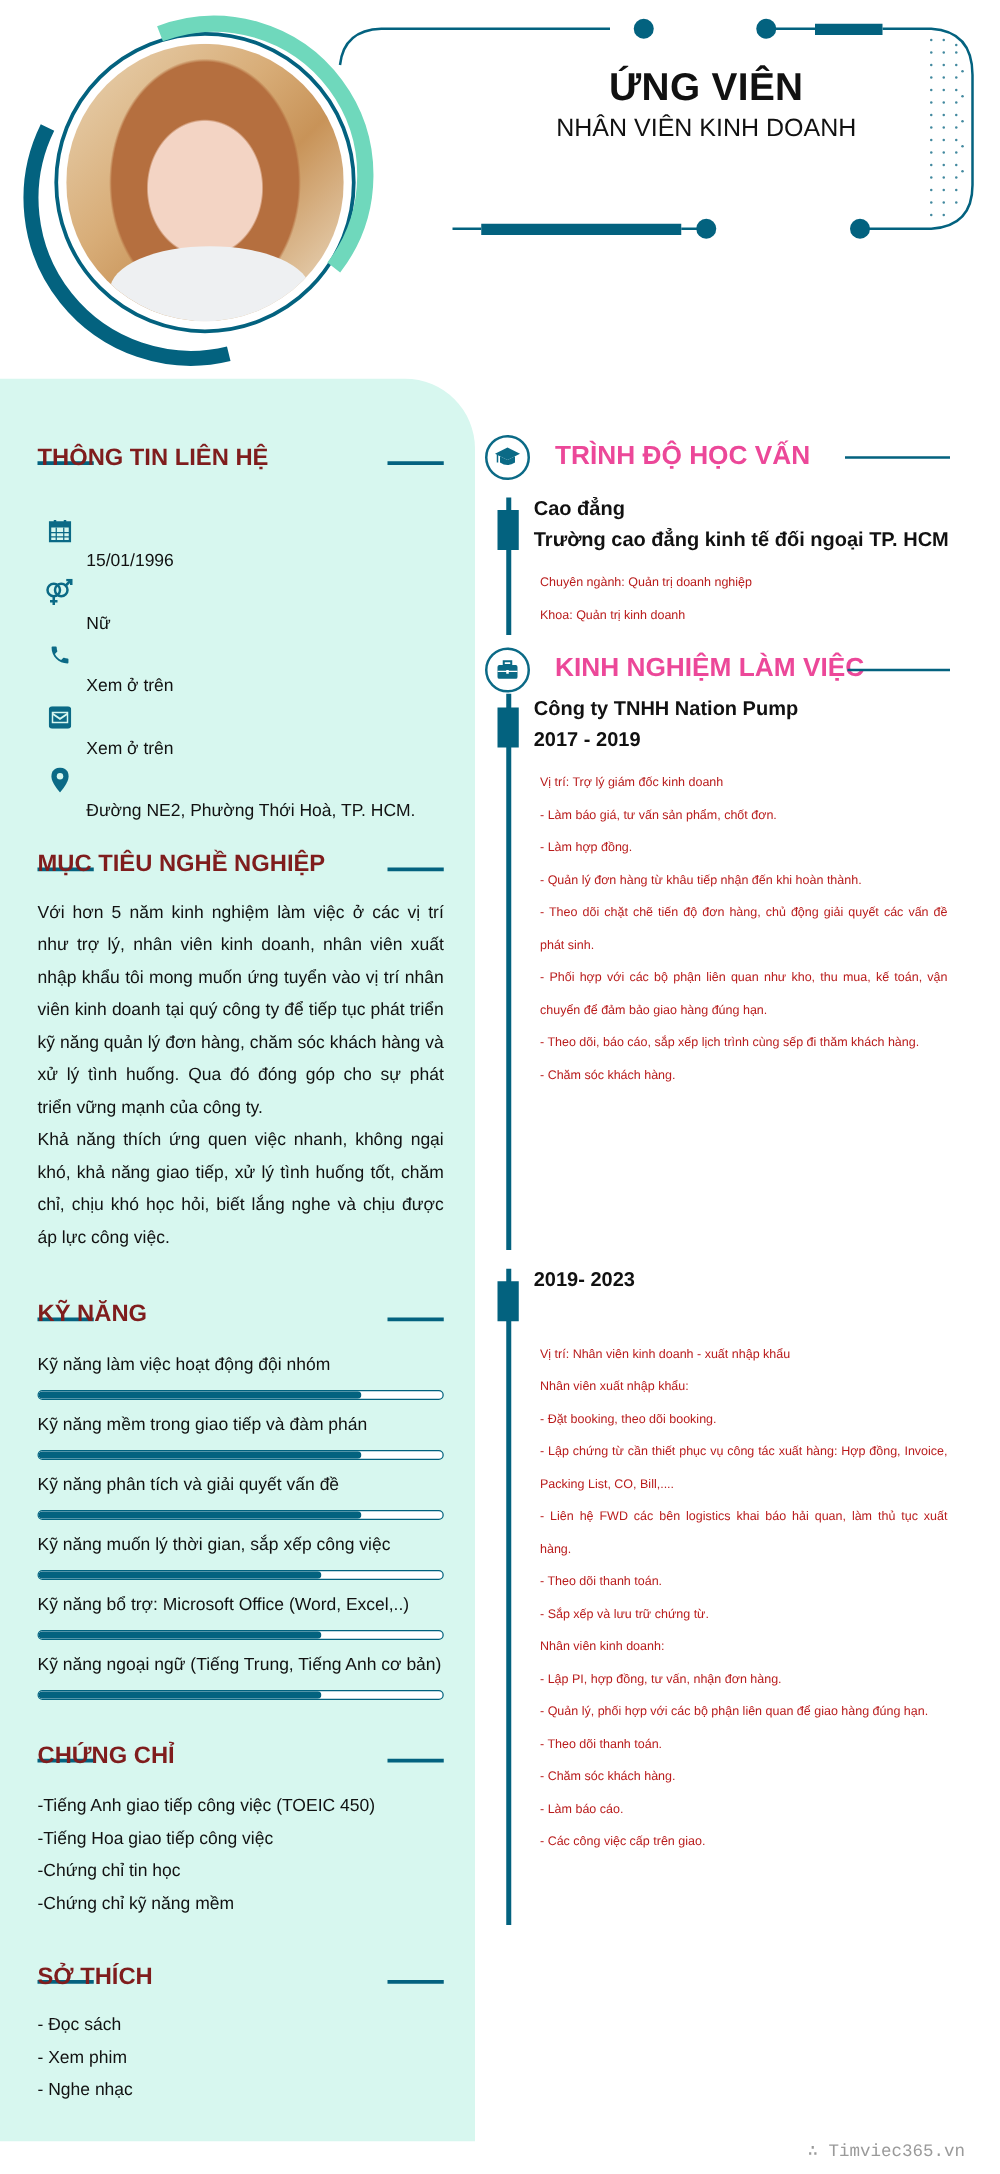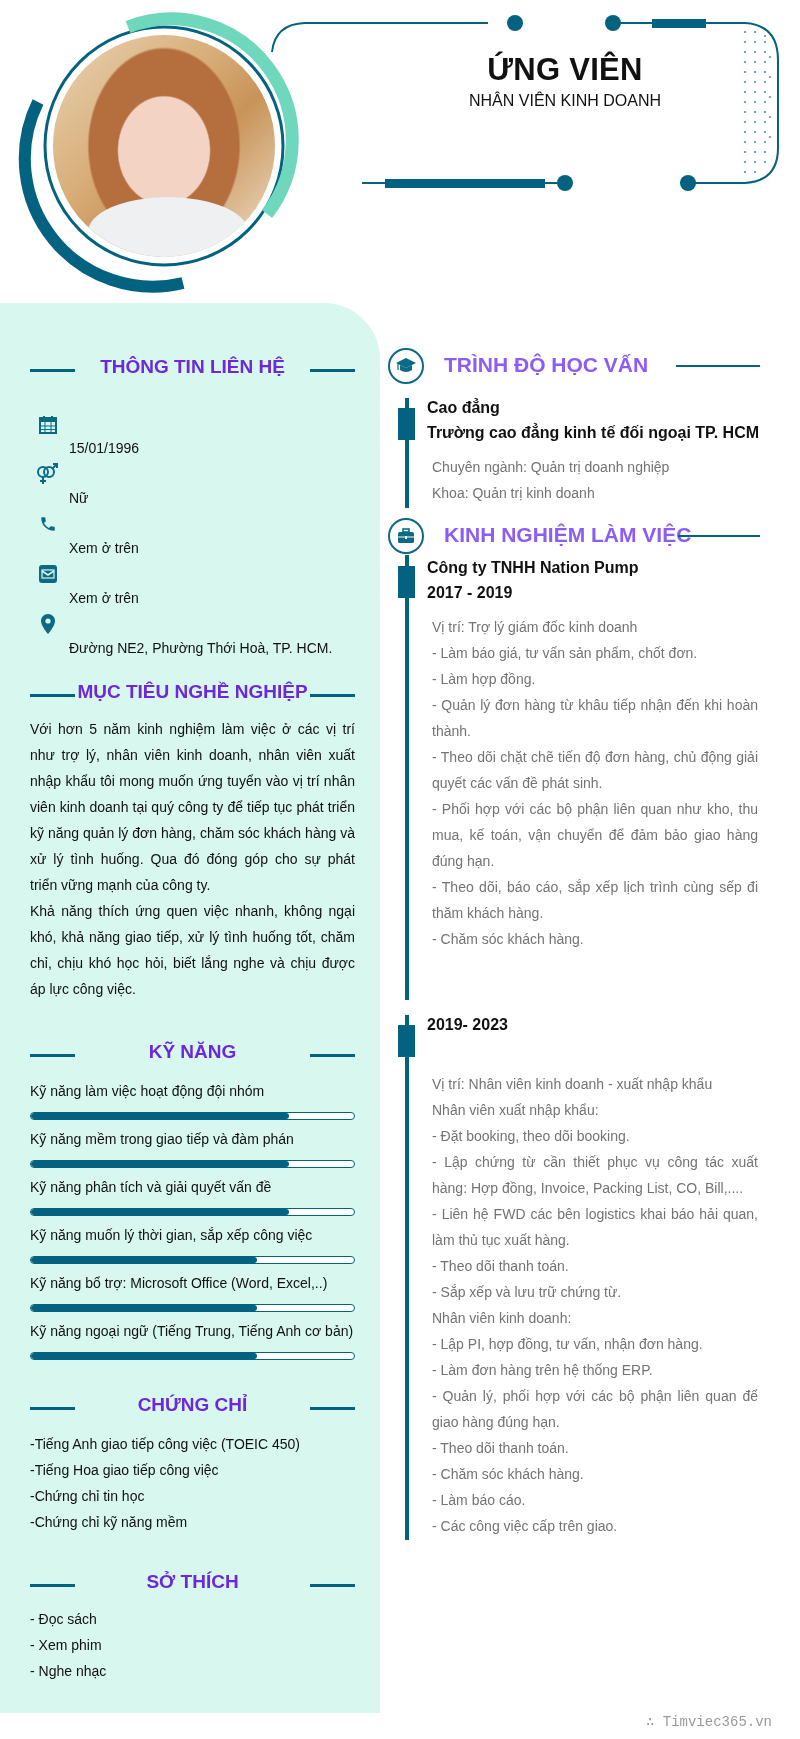--- a/index.html
+++ b/index.html
@@ -16,57 +16,57 @@
       radial-gradient(ellipse 34% 40% at 50% 52%, #f3d4c4 0 60%, transparent 62%),
       radial-gradient(ellipse 48% 62% at 50% 50%, #b56f3f 0 70%, transparent 72%),
       linear-gradient(135deg, #e9d4b4 0%, #d8ad78 40%, #c89358 60%, #efe2cc 100%);
   }
   .avatar .shirt {
     position: absolute; left: 35px; bottom: -10px; width: 160px; height: 70px;
     border-radius: 50% 50% 0 0; background: #eef0f2;
   }
   .title-block { position: absolute; left: 400px; top: 52px; width: 330px; text-align: center; }
   .title-block .name { font-size: 31px; font-weight: 700; color: #111; letter-spacing: 0.3px; }
-  .title-block .role { font-size: 16px; color: #111; margin-top: 4px; }
+  .title-block .role { font-size: 20px; color: #111; margin-top: 4px; }
 
   
   .left {
     position: absolute; left: 0; top: 303px; width: 380px; height: 1410px;
     background: #d7f7ef; border-top-right-radius: 56px;
   }
   .lsec-head { position: absolute; left: 30px; width: 325px; height: 28px; }
   .lsec-head .bar { position: absolute; top: 13px; width: 45px; height: 3px; background: #03627f; }
   .lsec-head .bar.l { left: 0; }
   .lsec-head .bar.r { right: 0; }
-  .lsec-head .txt { position: absolute; left: 0; right: 0; top: 0; text-align: center; font-size: 19px; font-weight: 700; color: #6d28d9; }
+  .lsec-head .txt { position: absolute; left: 0; right: 0; top: 0; text-align: left; font-size: 19px; font-weight: 700; color: #7f1d1d; }
 
   .contact { position: absolute; left: 36px; width: 330px; height: 24px; display: flex; align-items: center; }
   .contact .ic { width: 24px; height: 24px; display: flex; align-items: center; justify-content: center; color: #0b6a86; }
   .contact .v { margin-left: 9px; font-size: 14px; color: #111; margin-top: 48px; }
 
   .para { position: absolute; left: 30px; width: 325px; font-size: 14px; line-height: 26px; text-align: justify; color: #111; }
 
   .skill { position: absolute; left: 30px; width: 325px; }
   .skill .lbl { font-size: 14px; color: #111; height: 20px; }
   .skill .track { margin-top: 9px; height: 8px; border: 1px solid #03627f; border-radius: 5px; background: #ffffff; overflow: hidden; }
   .skill .fill { height: 100%; background: #03627f; border-radius: 4px; }
 
   .plain-list { position: absolute; left: 30px; width: 325px; font-size: 14px; line-height: 26px; color: #111; }
 
   
   .rhead { position: absolute; left: 388px; width: 372px; height: 36px; }
   .rhead .circ { position: absolute; left: 0; top: 0; width: 36px; height: 36px; border: 2.5px solid #0b6a86; border-radius: 50%; background: #fff; display: flex; align-items: center; justify-content: center; }
-  .rhead .txt { position: absolute; left: 56px; top: 5px; font-size: 21px; font-weight: 700; color: #8b5cf6; white-space: nowrap; text-align: center; }
+  .rhead .txt { position: absolute; left: 56px; top: 5px; font-size: 21px; font-weight: 700; color: #ec4899; white-space: nowrap; text-align: center; }
   .rhead .line { position: absolute; right: 0; top: 17px; height: 2px; background: #03627f; }
 
   .vline { position: absolute; left: 405px; width: 4px; background: #03627f; }
   .vblock { position: absolute; left: 398px; width: 17px; height: 32px; background: #03627f; }
 
   .entry-title { position: absolute; left: 427px; width: 340px; font-size: 16px; font-weight: 700; line-height: 25px; color: #111; }
-  .entry-body { position: absolute; left: 432px; width: 326px; font-size: 14px; line-height: 26px; text-align: justify; color: #737373; }
+  .entry-body { position: absolute; left: 432px; width: 326px; font-size: 10px; line-height: 26px; text-align: justify; color: #b91c1c; }
 
   .watermark { position: absolute; right: 28px; top: 1713px; font-family: "Liberation Mono", "DejaVu Sans Mono", monospace; font-size: 14px; color: #9a9a9a; }
 </style>
 </head>
 <body>
 
 <div class="header">
   <svg width="800" height="300" viewBox="0 0 800 300">
 
     <path d="M 38 102 A 128 128 0 0 0 183 283" fill="none" stroke="#03627f" stroke-width="12"></path>
@@ -354,21 +354,20 @@
 <div class="entry-body" style="top:1071px">
   <div>Vị trí: Nhân viên kinh doanh - xuất nhập khẩu</div>
   <div>Nhân viên xuất nhập khẩu:</div>
   <div>- Đặt booking, theo dõi booking.</div>
   <div>- Lập chứng từ cần thiết phục vụ công tác xuất hàng: Hợp đồng, Invoice, Packing List, CO, Bill,....</div>
   <div>- Liên hệ FWD các bên logistics khai báo hải quan, làm thủ tục xuất hàng.</div>
   <div>- Theo dõi thanh toán.</div>
   <div>- Sắp xếp và lưu trữ chứng từ.</div>
   <div>Nhân viên kinh doanh:</div>
   <div>- Lập PI, hợp đồng, tư vấn, nhận đơn hàng.</div>
-  <div>- Làm đơn hàng trên hệ thống ERP.</div>
   <div>- Quản lý, phối hợp với các bộ phận liên quan để giao hàng đúng hạn.</div>
   <div>- Theo dõi thanh toán.</div>
   <div>- Chăm sóc khách hàng.</div>
   <div>- Làm báo cáo.</div>
   <div>- Các công việc cấp trên giao.</div>
 </div>
 
 <div class="watermark">∴ Timviec365.vn</div>
 
 </body></html>

